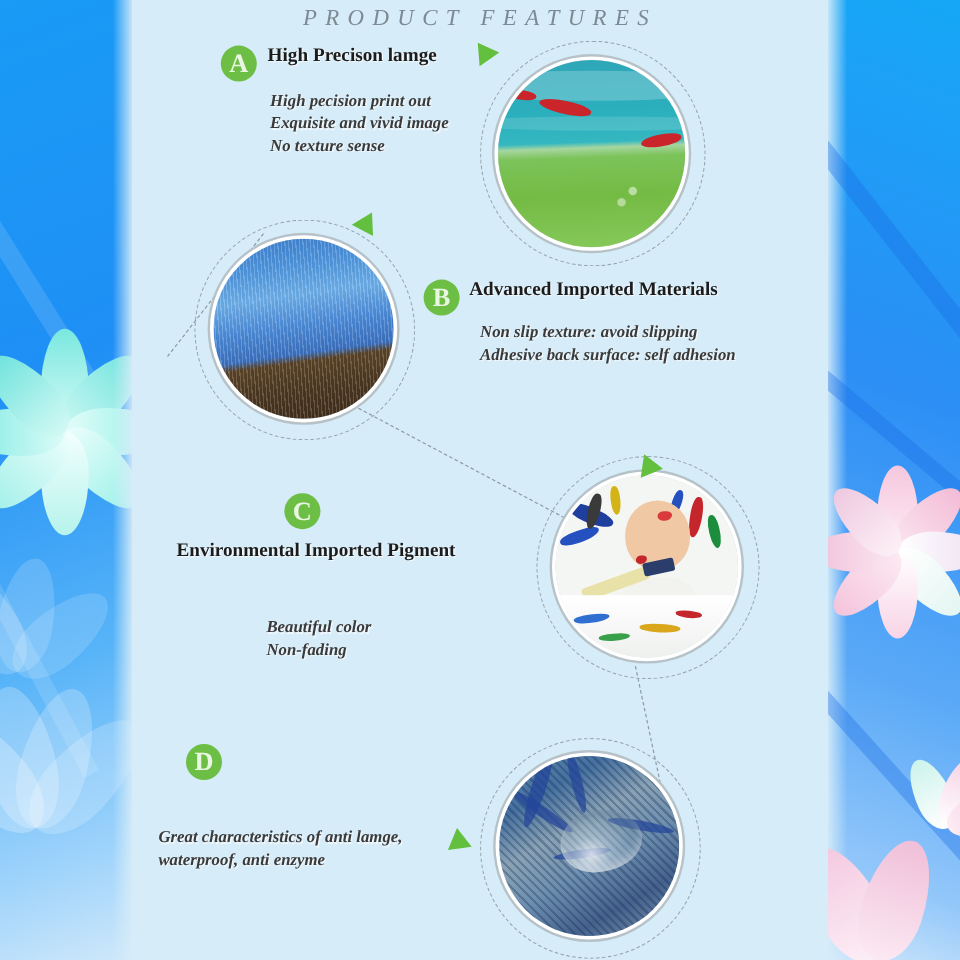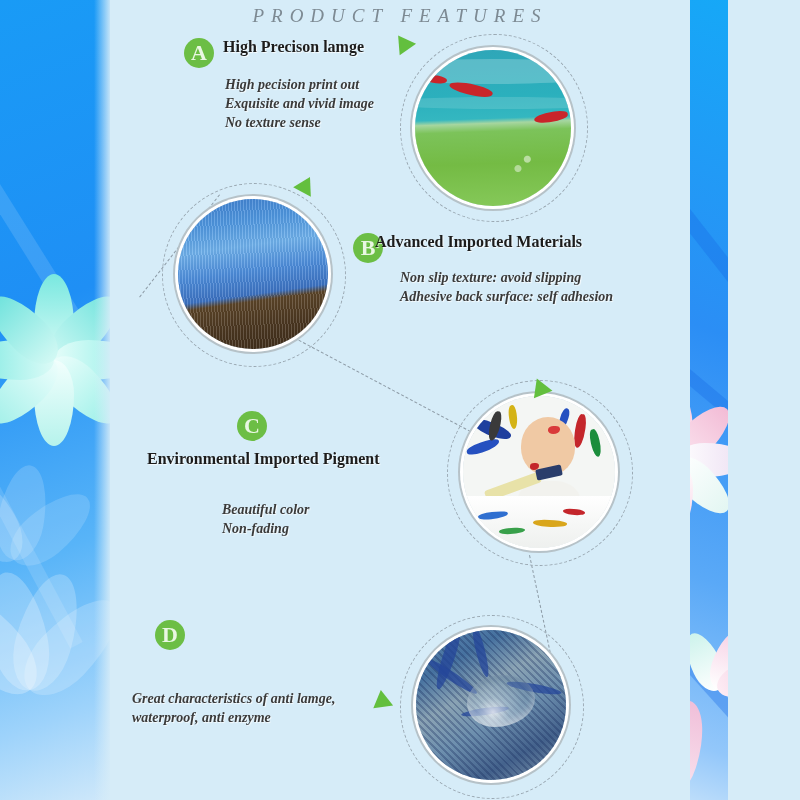--- a/index.html
+++ b/index.html
@@ -1,21 +1,21 @@
 <!DOCTYPE html>
 <html><head>
 <meta charset="utf-8">
 <style>
   html,body{margin:0;padding:0;}
   body{
     width:800px;height:800px;overflow:hidden;
     font-family:"Liberation Serif", serif;
     background:#d6ecf8;
   }
-  #stage{position:relative;width:728px;height:800px;overflow:hidden;}
+  #stage{position:relative;width:800px;height:800px;overflow:hidden;}
 
   
   .side{position:absolute;top:0;height:800px;overflow:hidden;}
   .side.left{left:0;width:110px;
     background:linear-gradient(160deg,#199bf6 0%,#1f8ff5 38%,#58b4f8 68%,#9ed3fb 88%,#cfe8fa 100%);}
   .side.right{right:0;width:110px;
     background:linear-gradient(200deg,#16a8f7 0%,#2b8ef5 40%,#5aa9f7 70%,#93c7fa 90%,#cfe7fa 100%);}
   .side .stripe{position:absolute;background:rgba(255,255,255,.13);transform-origin:0 0;}
   .side.right .stripe{background:rgba(22,106,230,.35);}
 
@@ -177,29 +177,29 @@
     </div>
     <div class="arrow" style="left:283px;top:34px;transform:rotate(-35deg);"></div>
 
     <div class="ring" style="left:52px;top:183px;width:182px;height:182px;"></div>
     <div class="circ" style="left:68px;top:199px;width:150px;height:150px;">
       <div class="imgB"></div>
     </div>
     <div class="arrow" style="left:186px;top:176px;transform:rotate(28deg);"></div>
 
     <div class="badge" style="left:243px;top:233px;">B</div>
-    <div class="head" style="left:265px;top:233px;text-align:right;">Advanced Imported Materials</div>
+    <div class="head" style="left:281px;top:233px;text-align:right;">Advanced Imported Materials</div>
     <div class="body" style="left:290px;top:268px;">
       <div>Non slip texture: avoid slipping</div>
       <div>Adhesive back surface: self adhesion</div>
     </div>
 
     <div class="badge" style="left:127px;top:411px;">C</div>
     <div class="head" style="left:37px;top:450px;">Environmental Imported Pigment</div>
-    <div class="body" style="left:112px;top:500px;">
+    <div class="body" style="left:112px;top:514px;">
       <div>Beautiful color</div>
       <div>Non-fading</div>
     </div>
 
     <div class="ring" style="left:337px;top:380px;width:184px;height:184px;"></div>
     <div class="circ" style="left:353px;top:396px;width:152px;height:152px;">
       <div class="imgC">
         <div class="splat" style="left:6%;top:18%;width:40px;height:13px;background:#1f3f9e;transform:rotate(24deg);"></div>
         <div class="splat" style="left:2%;top:30%;width:34px;height:10px;background:#2550c0;transform:rotate(-18deg);"></div>
         <div class="splat" style="left:18%;top:10%;width:10px;height:30px;background:#3a3a3a;transform:rotate(12deg);"></div>

